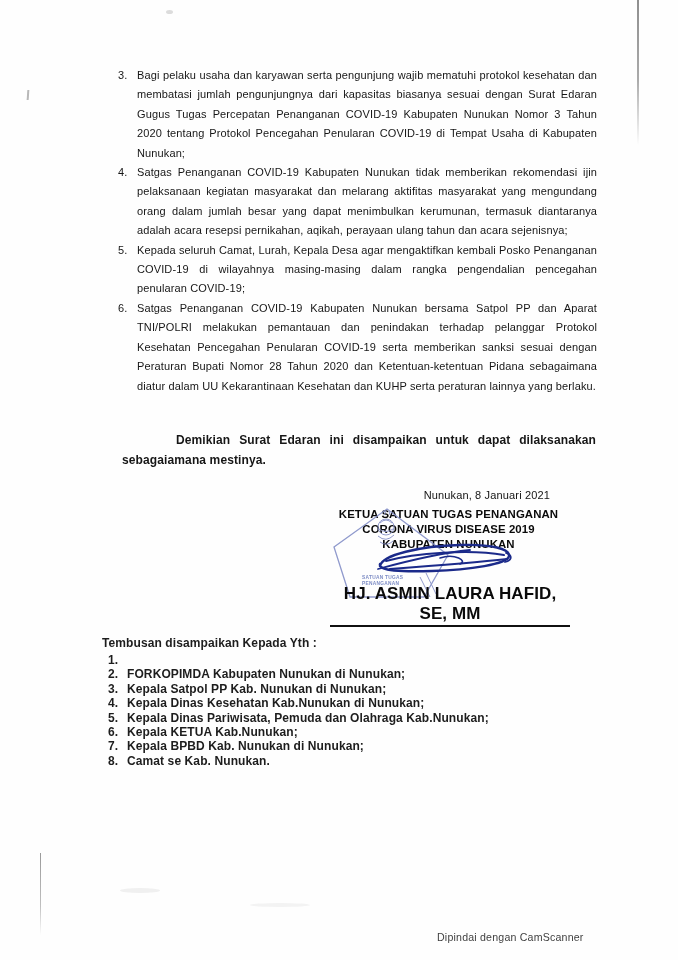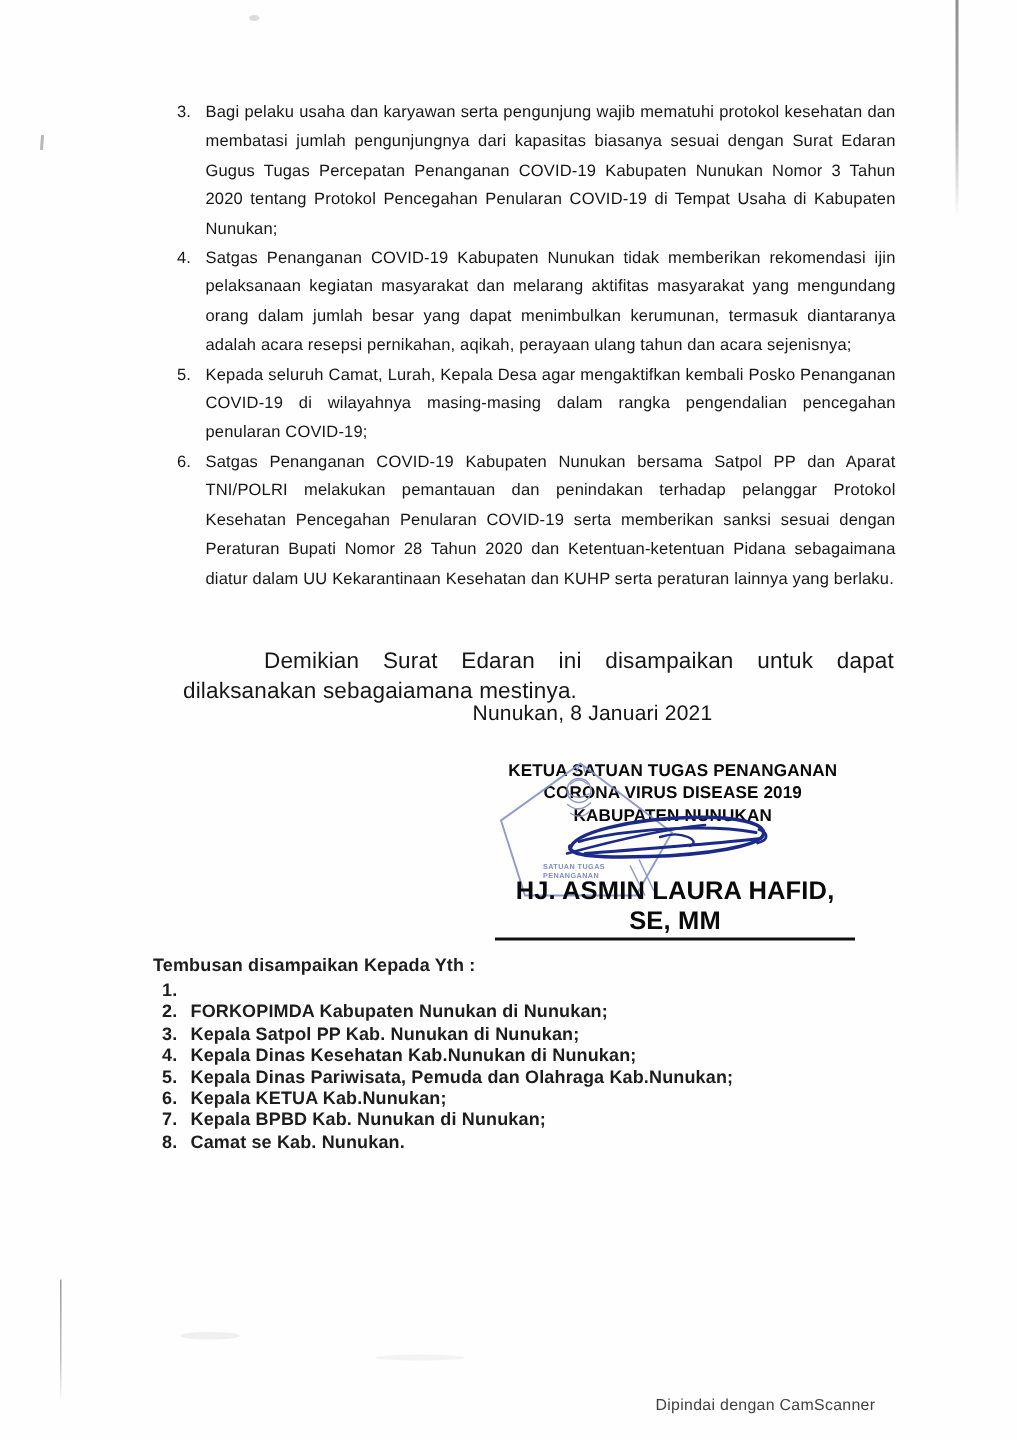--- a/index.html
+++ b/index.html
@@ -8,26 +8,26 @@
     font-family:"Liberation Sans",sans-serif;color:#1b1b1b;overflow:hidden;
   }
   
   .main-list{position:absolute;left:118px;top:66px;width:480px;list-style:none;margin:0;padding:0;}
   .main-item{display:flex;font-size:11px;line-height:19.4px;letter-spacing:.12px;color:#161616;}
   .main-item .num{width:19px;flex:none;}
   .main-item .txt{width:460px;text-align:justify;}
   
   .closing{
     position:absolute;left:122px;top:431px;width:474px;margin:0;
-    font-size:15px;line-height:19.6px;letter-spacing:.12px;color:#161616;
-    text-align:justify;text-indent:54px;
+    font-size:12px;line-height:19.6px;letter-spacing:.12px;color:#161616;
+    text-align:justify;text-indent:54px;font-weight:bold;
   }
   
-  .date-line{position:absolute;left:315px;top:467px;width:235px;text-align:left;
-    font-size:14px;color:#141414;letter-spacing:.15px;}
+  .date-line{position:absolute;left:315px;top:489px;width:235px;text-align:right;
+    font-size:11px;color:#141414;letter-spacing:.15px;}
   .sig-title{position:absolute;left:330px;top:507px;width:237px;text-align:center;
     font-size:11.4px;font-weight:bold;color:#0a0a0a;line-height:15.2px;letter-spacing:.1px;}
   .stamp-svg{position:absolute;left:320px;top:503px;width:260px;height:100px;pointer-events:none;}
   .sig-name{position:absolute;left:330px;top:584px;width:240px;text-align:center;
     font-size:17px;font-weight:bold;color:#0a0a0a;letter-spacing:.1px;}
   .sig-name span{display:inline-block;border-bottom:2.2px solid #101010;padding:0 2px 1px 2px;}
   
   .tembusan{position:absolute;left:102px;top:636px;font-size:12px;font-weight:bold;
     color:#1d1d1d;letter-spacing:.1px;}
   .tembusan-heading{line-height:15px;margin-bottom:2px;}

